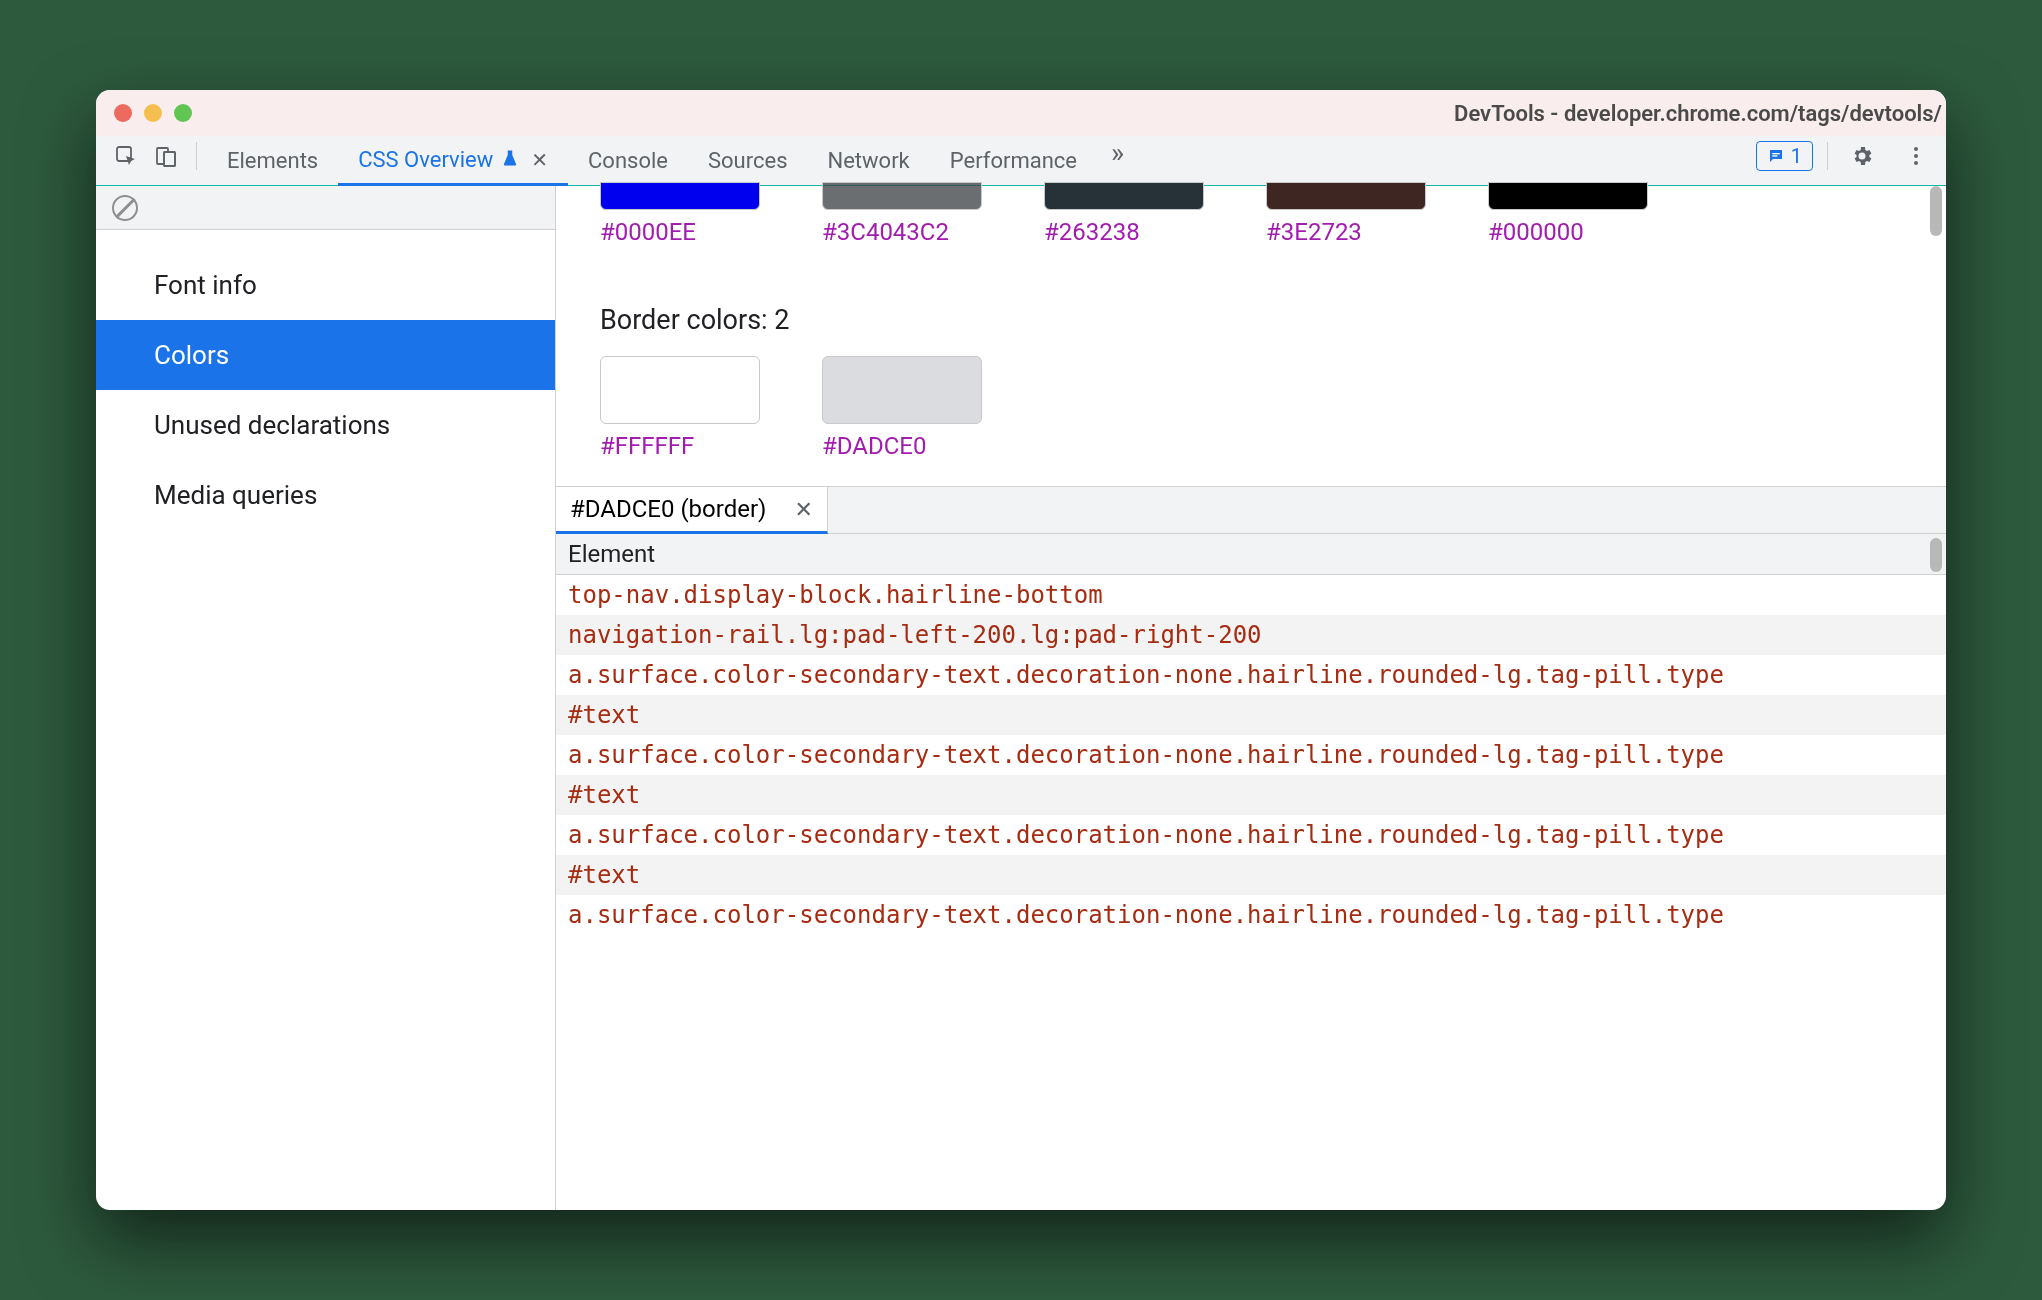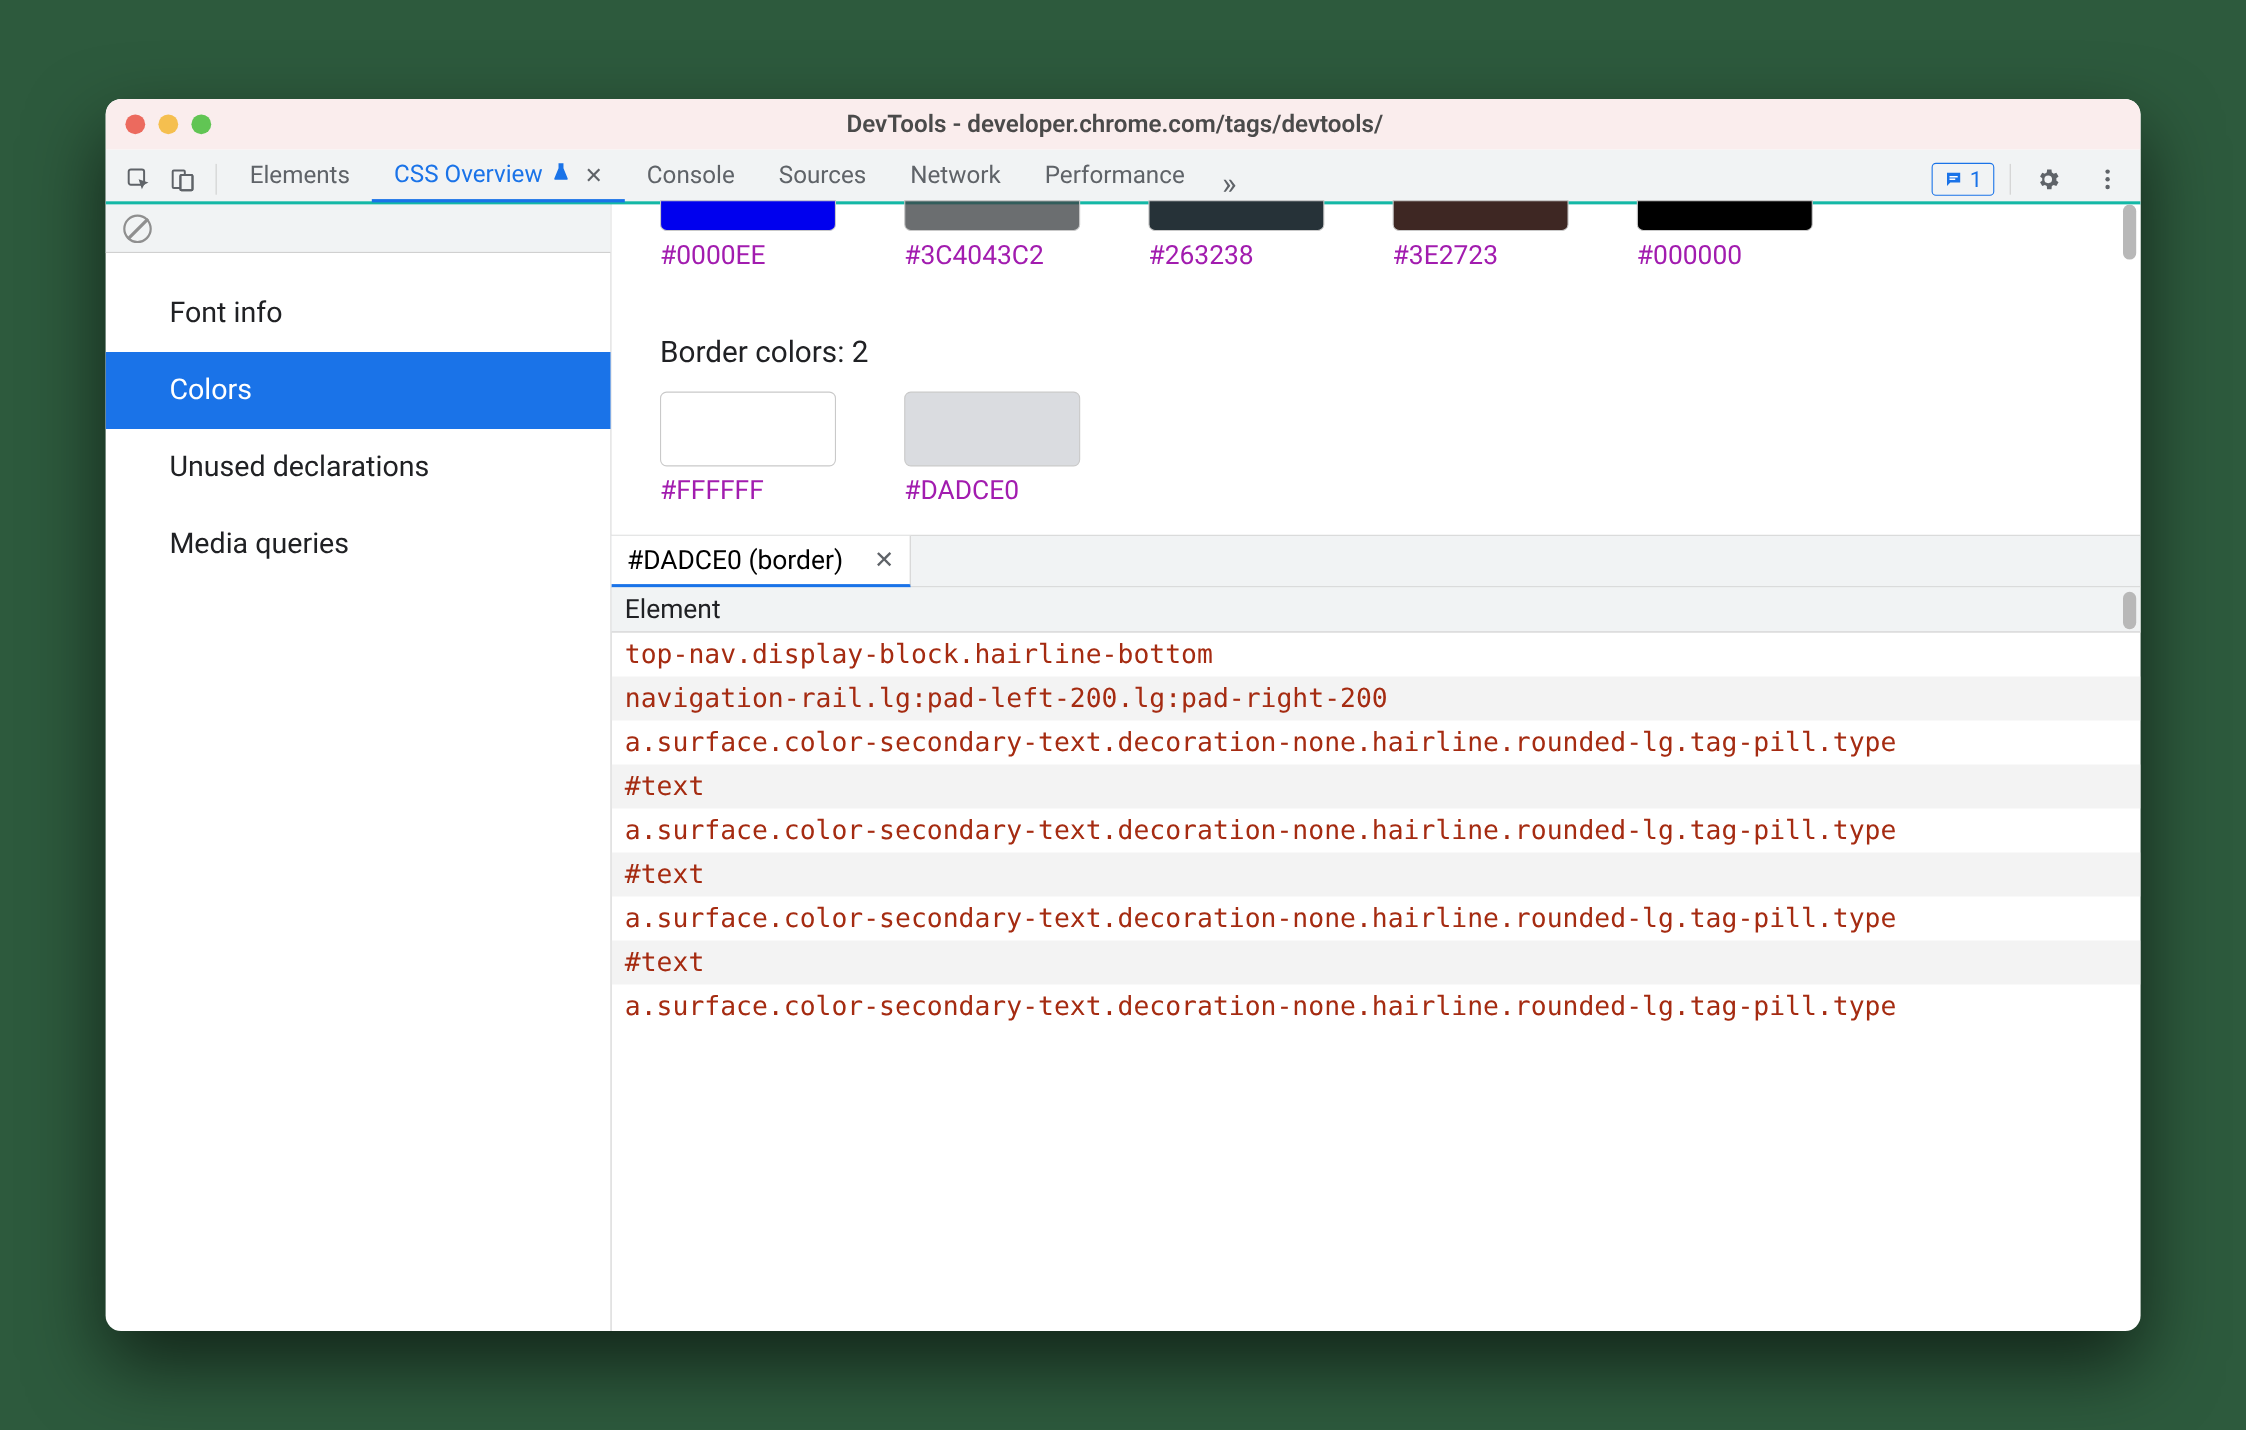--- a/index.html
+++ b/index.html
@@ -36,34 +36,34 @@
     display: flex;
     gap: 12px;
     padding-left: 18px;
   }
   .tl { width: 18px; height: 18px; border-radius: 50%; }
   .tl.red { background: #ec6a5e; }
   .tl.yellow { background: #f5bf4f; }
   .tl.green { background: #61c554; }
   .title {
     position: absolute;
-    left: 0; right: 15px;
-    text-align: center;
+    left: 0; right: 4px;
+    text-align: right;
     font-size: 22px;
     font-weight: 600;
     color: #4a4a4a;
     pointer-events: none;
   }
   
   .tabbar {
     height: 50px;
     background: #f1f3f4;
-    border-bottom: 3px solid #14b8a6;
-    display: flex;
-    align-items: flex-end;
+    border-bottom: 1px solid #14b8a6;
+    display: flex;
+    align-items: flex-start;
     padding: 0 10px;
     font-size: 22px;
     color: #5f6368;
   }
   .tb-left { display:flex; align-items:center; gap: 0; }
   .tb-iconbtn {
     width: 40px; height: 40px;
     display:flex; align-items:center; justify-content:center;
     cursor:pointer;
   }

